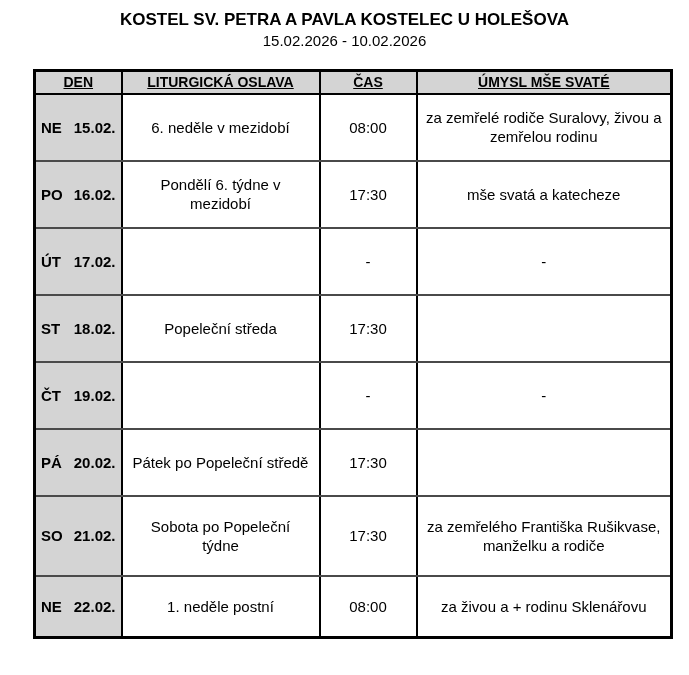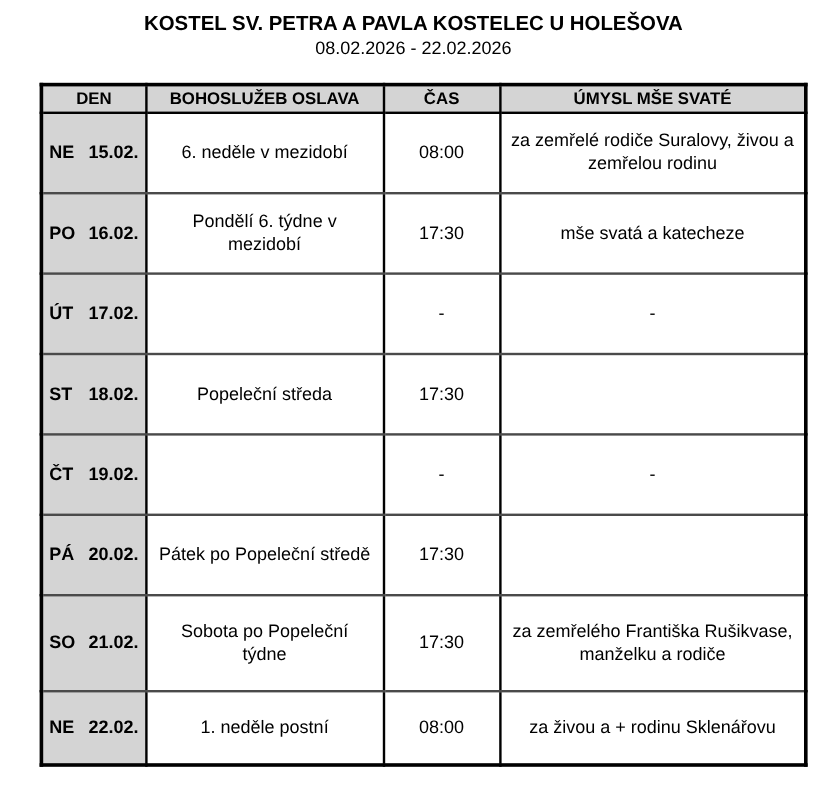--- a/index.html
+++ b/index.html
@@ -43,21 +43,21 @@
     border-collapse: collapse;
     table-layout: fixed;
     width: 637px;
     margin: 18px 0 0 33px;
     border: 3px solid var(--border-dark);
   }
   col.c-den { width: 87px; }
   col.c-lit { width: 198px; }
   col.c-cas { width: 97px; }
   col.c-umysl { width: 255px; }
-  thead tr { height: 23px; }
+  thead tr { height: 23px; text-decoration: underline; }
   tbody tr { height: 67px; }
   tbody tr:nth-child(7) { height: 80px; }
   tbody tr:nth-child(8) { height: 62px; }
   th {
     background: var(--cell-gray);
     font-size: 14px;
     font-weight: bold;
     text-align: center;
     vertical-align: middle;
     border-left: 2px solid var(--border-dark);
@@ -88,34 +88,34 @@
   }
   td.celebration-cell { padding: 0 10px; margin-top: 17px; }
   td.time-cell { padding: 0 4px; }
   td.intention-cell { padding: 0 3px; }
 </style>
 </head>
 <body>
 
 <div class="titles">
   <div class="title-line2">KOSTEL SV. PETRA A PAVLA KOSTELEC U HOLEŠOVA</div>
-  <div class="title-line3">08.02.2026 - 22.02.2026</div>
+  <div class="title-line3">15.02.2026 - 10.02.2026</div>
 </div>
 
 <table class="schedule">
   <colgroup>
     <col class="c-den">
       <col class="c-lit">
       <col class="c-cas">
       <col class="c-umysl">
   </colgroup>
   <thead>
     <tr>
       <th>DEN</th>
-      <th>BOHOSLUŽEB OSLAVA</th>
+      <th>LITURGICKÁ OSLAVA</th>
       <th>ČAS</th>
       <th>ÚMYSL MŠE SVATÉ</th>
     </tr>
   </thead>
   <tbody>
     <tr>
       <td class="day-cell">
         <div class="day-wrap">
           <span>NE</span>
           <span>15.02.</span>

